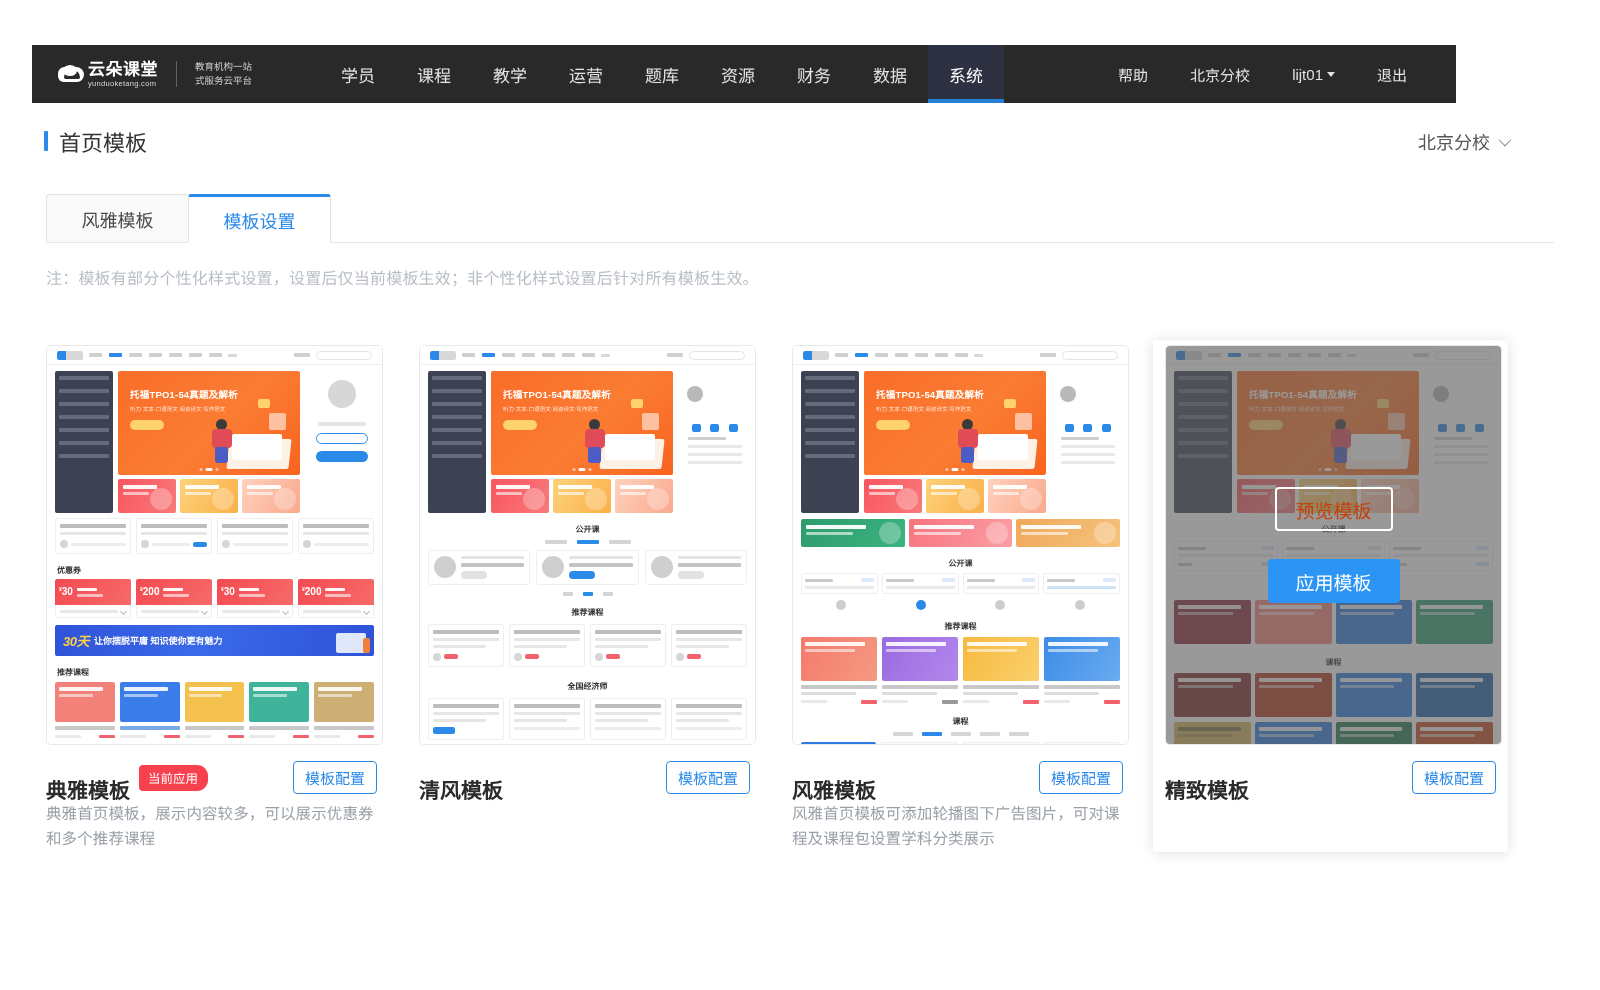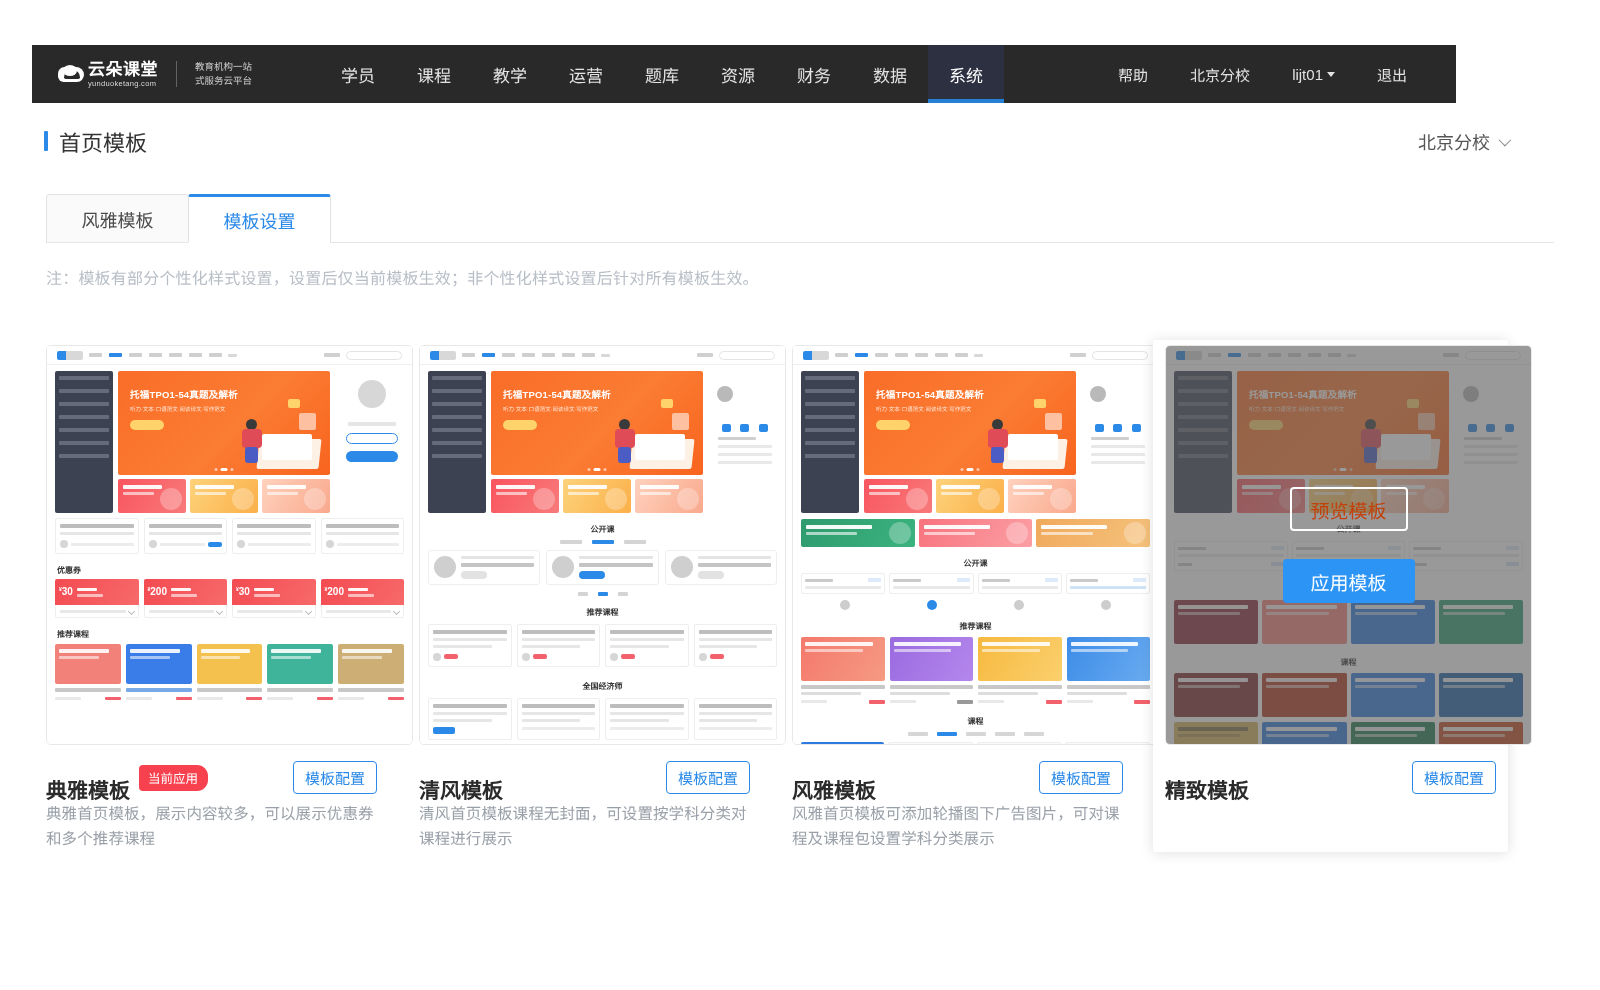--- a/index.html
+++ b/index.html
@@ -130,21 +130,21 @@
   .card { width: 331px; position: relative; }
   .card.highlight {
     background: #ffffff; border-radius: 3px;
     box-shadow: 0 1px 14px rgba(0,0,0,0.13);
     padding: 0 0 18px 0; margin: -5px -12px 0 -12px; width: 355px;
   }
   .card.highlight .thumb-wrap { margin: 5px 12px 0 12px; }
   .card.highlight .card-meta { padding: 0 12px; }
 
   .thumb-wrap {
-    position: relative; width: 367px; height: 400px;
+    position: relative; width: 337px; height: 400px;
     border: 1px solid #e8e8e8; border-radius: 5px;
     background: #fff; overflow: hidden;
   }
 
   
   .mock { position: absolute; inset: 0; background: #fff; transform-origin: 0 0; }
   .mock-head {
     height: 19px; background: #fff; border-bottom: 1px solid #f0f0f0;
     display: flex; align-items: center; padding: 0 10px; gap: 6px;
   }
@@ -626,20 +626,26 @@
                       <s></s>
                     </span>
                   </div>
                   <div class="bot">
                     <s></s>
                     <u></u>
                   </div>
                 </div>
             </div>
 
+            <div class="mk-wide-banner">
+              <span class="n30">30天</span>
+              <span class="wtxt">让你摆脱平庸  知识使你更有魅力</span>
+              <div class="laptop"></div>
+                <div class="pers2"></div>
+            </div>
 
             <div class="mk-sec-title left">推荐课程</div>
             <div class="mk-courses">
               <div class="mk-course">
                   <div class="cover" style="background:#f2817a">
                     <b></b>
                     <s></s>
                   </div>
                   <span class="tl"></span>
                   <div class="pr">
@@ -918,21 +924,20 @@
             </div>
           </div>
         </div>
       </div>
 
       <div class="card-meta">
         <div class="meta-row">
           <span class="card-name">清风模板</span>
           <button class="btn-config">模板配置</button>
         </div>
-        <div class="card-desc">清风首页模板课程无封面，可设置按学科分类对课程进行展示</div>
       </div>
     </div>
 
     <div class="card">
       <div class="thumb-wrap">
         <div class="mock">
           <div class="mock-head">
             <div class="mk-logo"></div>
             <div class="mk-nav">
                 <i></i>

